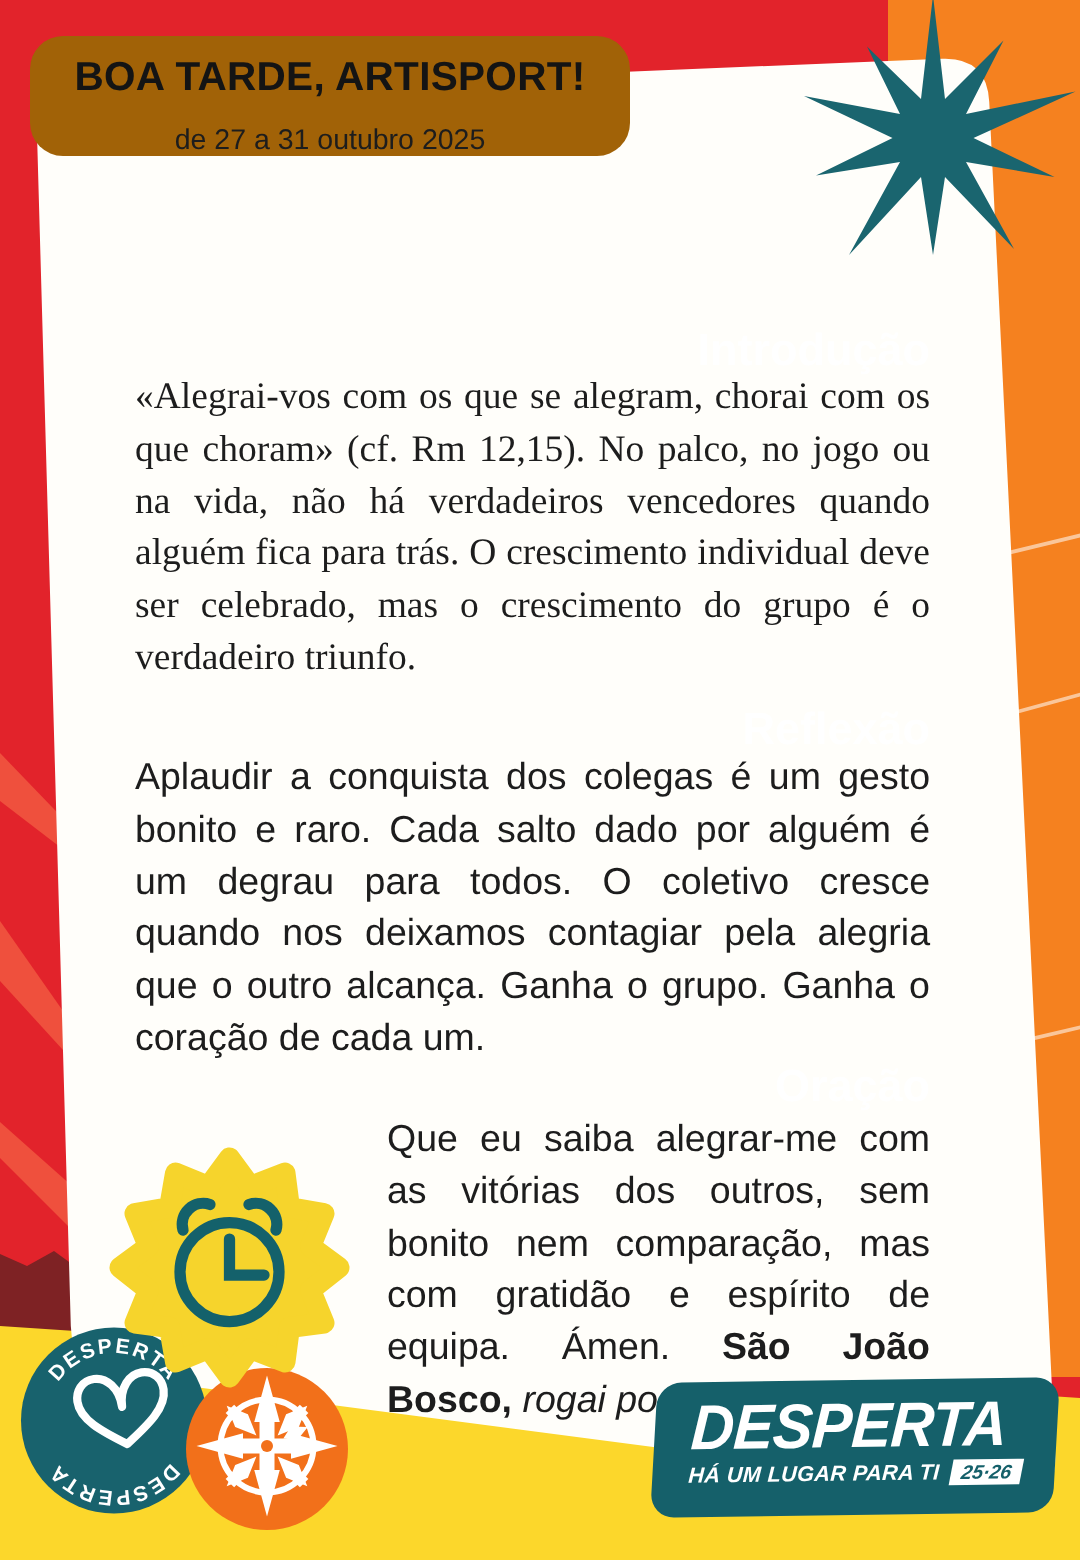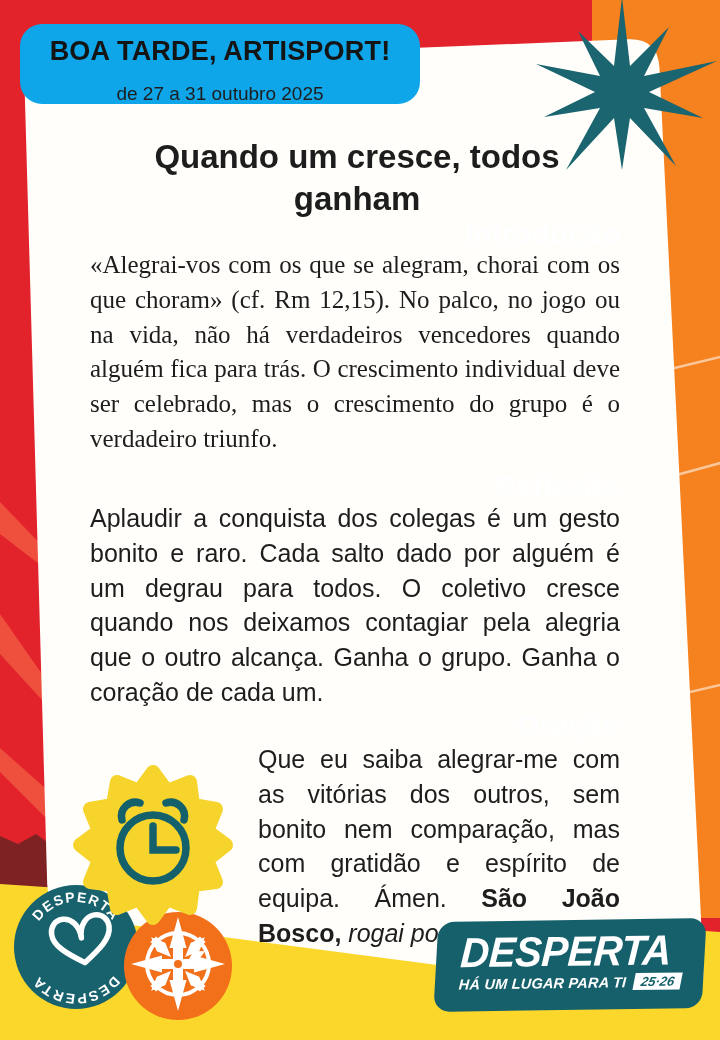--- a/index.html
+++ b/index.html
@@ -8,21 +8,21 @@
     background:#E2232B;
     font-family:"Liberation Sans", sans-serif;
   }
   .layer{position:absolute;left:0;top:0;width:720px;height:1040px;}
   svg{display:block;}
   .overlay{pointer-events:none;}
 
   
   .banner{
     position:absolute;left:20px;top:24px;width:400px;height:80px;
-    background:#0ea5e9;border-radius:22px;text-align:center;
+    background:#a16207;border-radius:22px;text-align:center;
     box-sizing:border-box;padding-top:13px;z-index:6;
   }
   .banner-title{font-size:27px;font-weight:800;color:#141414;letter-spacing:.2px;line-height:1.1;}
   .banner-sub{font-size:19px;font-weight:500;color:#1d1d1d;margin-top:16px;}
 
   
   .cardtext{position:absolute;z-index:3;color:#1D1D1D;}
   .title{
     left:112px;top:136px;width:490px;text-align:center;
     font-size:33px;line-height:42px;font-weight:700;
@@ -79,21 +79,20 @@
     <rect x="592" y="0" width="128" height="918" fill="#F5811F"></rect>
     <g stroke="#fff" stroke-width="2.5" opacity="0.55">
       <line x1="658" y1="372" x2="724" y2="356"></line>
       <line x1="658" y1="480" x2="724" y2="462"></line>
       <line x1="656" y1="700" x2="724" y2="684"></line>
     </g>
     <polygon points="0,884 720,932 720,1040 0,1040" fill="#FCD72B"></polygon>
     <path fill="#FFFEFA" d="M 54 62.8 L 628 39.2 Q 658 38 659.5 68 L 703.5 970 Q 705 1000 675.3 996.1 L 77.7 917.9 Q 48 914 47.2 884 L 24.8 94 Q 24 64 54 62.8 Z"></path>
   </svg>
 
-  <div class="cardtext title">Quando um cresce, todos ganham</div>
 
   <div class="cardtext section-label label-intro">Introdução</div>
   <div class="cardtext para para-intro">«Alegrai-vos com os que se alegram, chorai com os que choram» (cf. Rm 12,15). No palco, no jogo ou na vida, não há verdadeiros vencedores quando alguém fica para trás. O crescimento individual deve ser celebrado, mas o crescimento do grupo é o verdadeiro triunfo.</div>
 
   <div class="cardtext para para-reflexao">Aplaudir a conquista dos colegas é um gesto bonito e raro. Cada salto dado por alguém é um degrau para todos. O coletivo cresce quando nos deixamos contagiar pela alegria que o outro alcança. Ganha o grupo. Ganha o coração de cada um.</div>
   <div class="cardtext section-label label-reflexao">Reflexão</div>
 
   <div class="cardtext section-label label-oracao">Oração</div>
   <div class="cardtext para para-oracao">
     <span>Que eu saiba alegrar-me com as vitórias dos outros, sem bonito nem comparação, mas com gratidão e espírito de equipa. Ámen. </span><span class="saint">São João Bosco,</span><span class="petition"> rogai por nós.</span>

